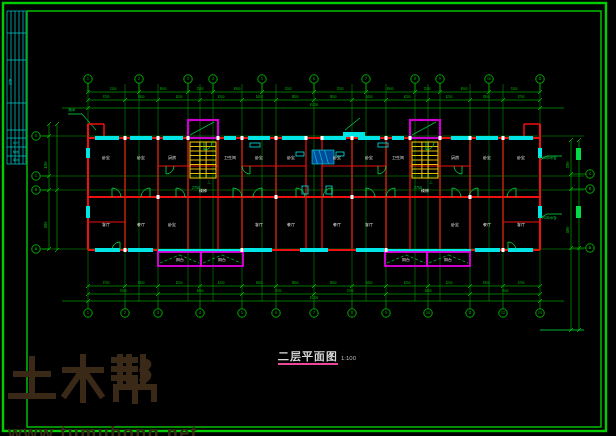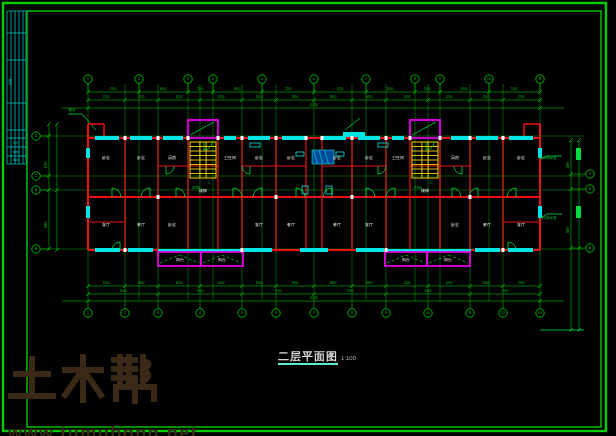--- a/index.html
+++ b/index.html
@@ -1,21 +1,21 @@
 <!DOCTYPE html>
 <html><head>
 <meta charset="utf-8">
 <style>
   html,body{margin:0;padding:0;background:#111;}
   .stage{position:relative;width:616px;height:436px;background:#000;overflow:hidden;
          font-family:"Liberation Sans",sans-serif;}
   svg text{font-family:"Liberation Sans","DejaVu Sans",sans-serif;}
   .dwg-title{position:absolute;left:278px;top:346px;color:#c8c8c8;z-index:5;}
   .dwg-title .main{font-size:11px;font-weight:bold;letter-spacing:1px;color:#d8d8d8;
-                   border-bottom:2px solid #5eead4;padding-bottom:1px;}
+                   border-bottom:2px solid #ec4899;padding-bottom:1px;}
   .dwg-title .scale{font-size:6px;color:#b0b0b0;margin-left:3px;}
   .watermark{position:absolute;left:8px;top:354px;z-index:9;}
   .wm-url{color:#3a2917;font-weight:bold;font-size:18px;letter-spacing:1.5px;margin-top:15px;text-decoration:underline;}
 </style>
 </head>
 <body>
 
 <div class="stage">
   <svg id="cad" width="616" height="436" viewBox="0 0 616 436">
       <g>

